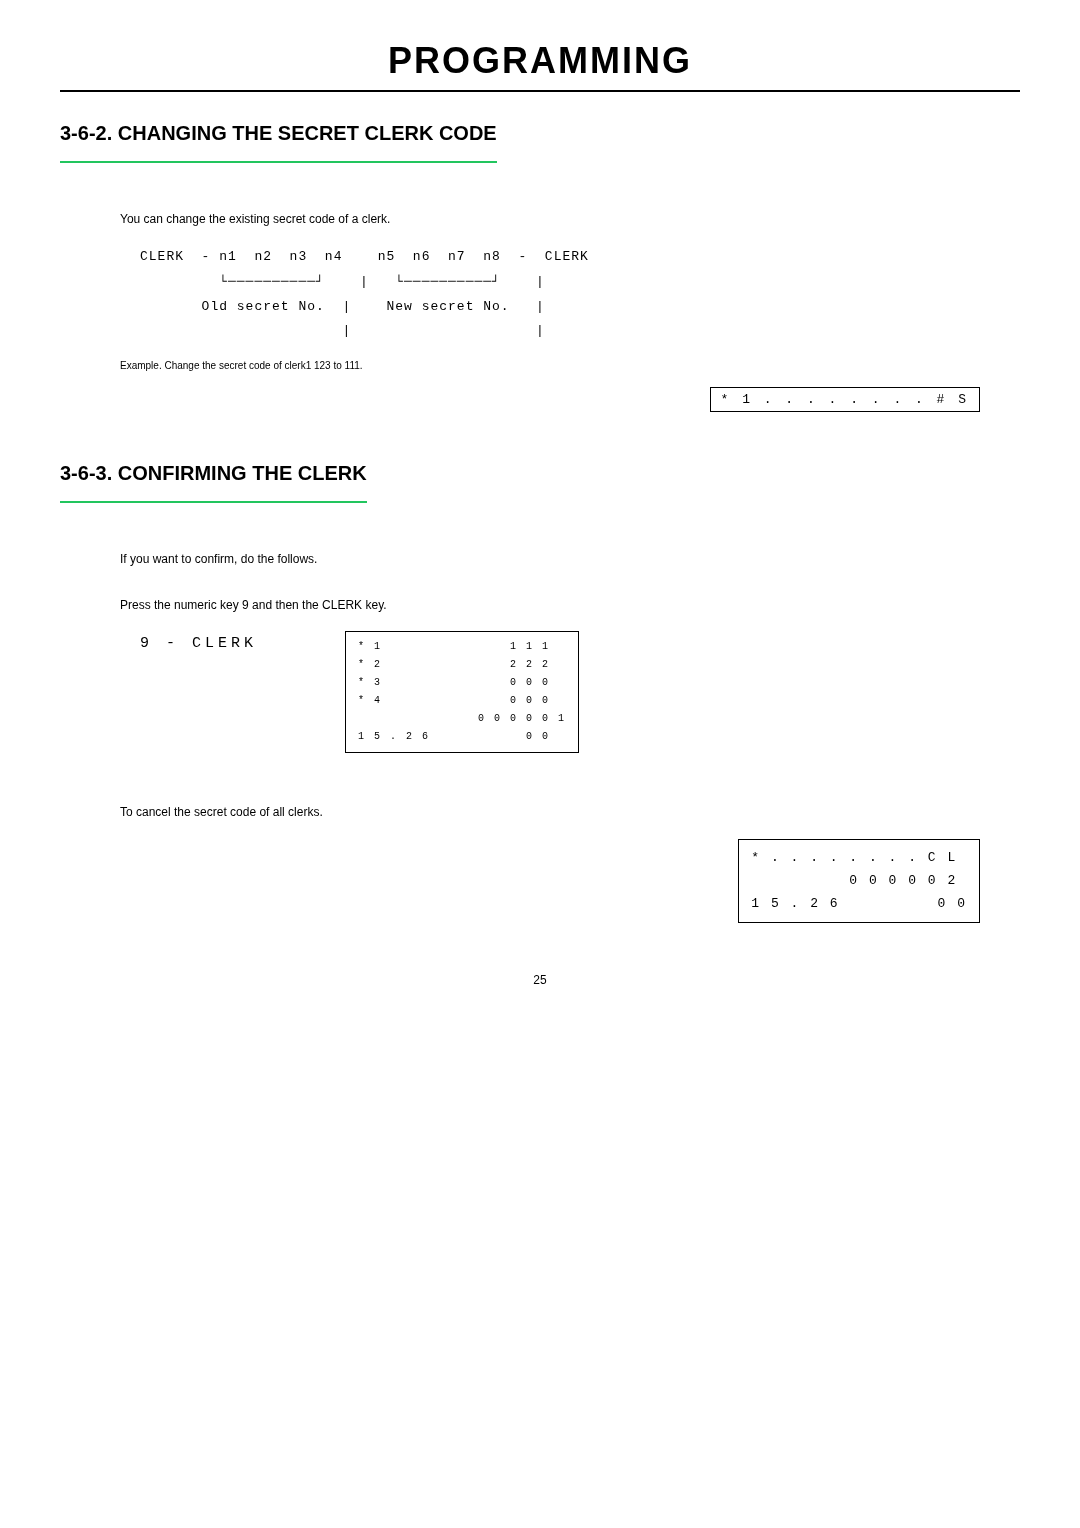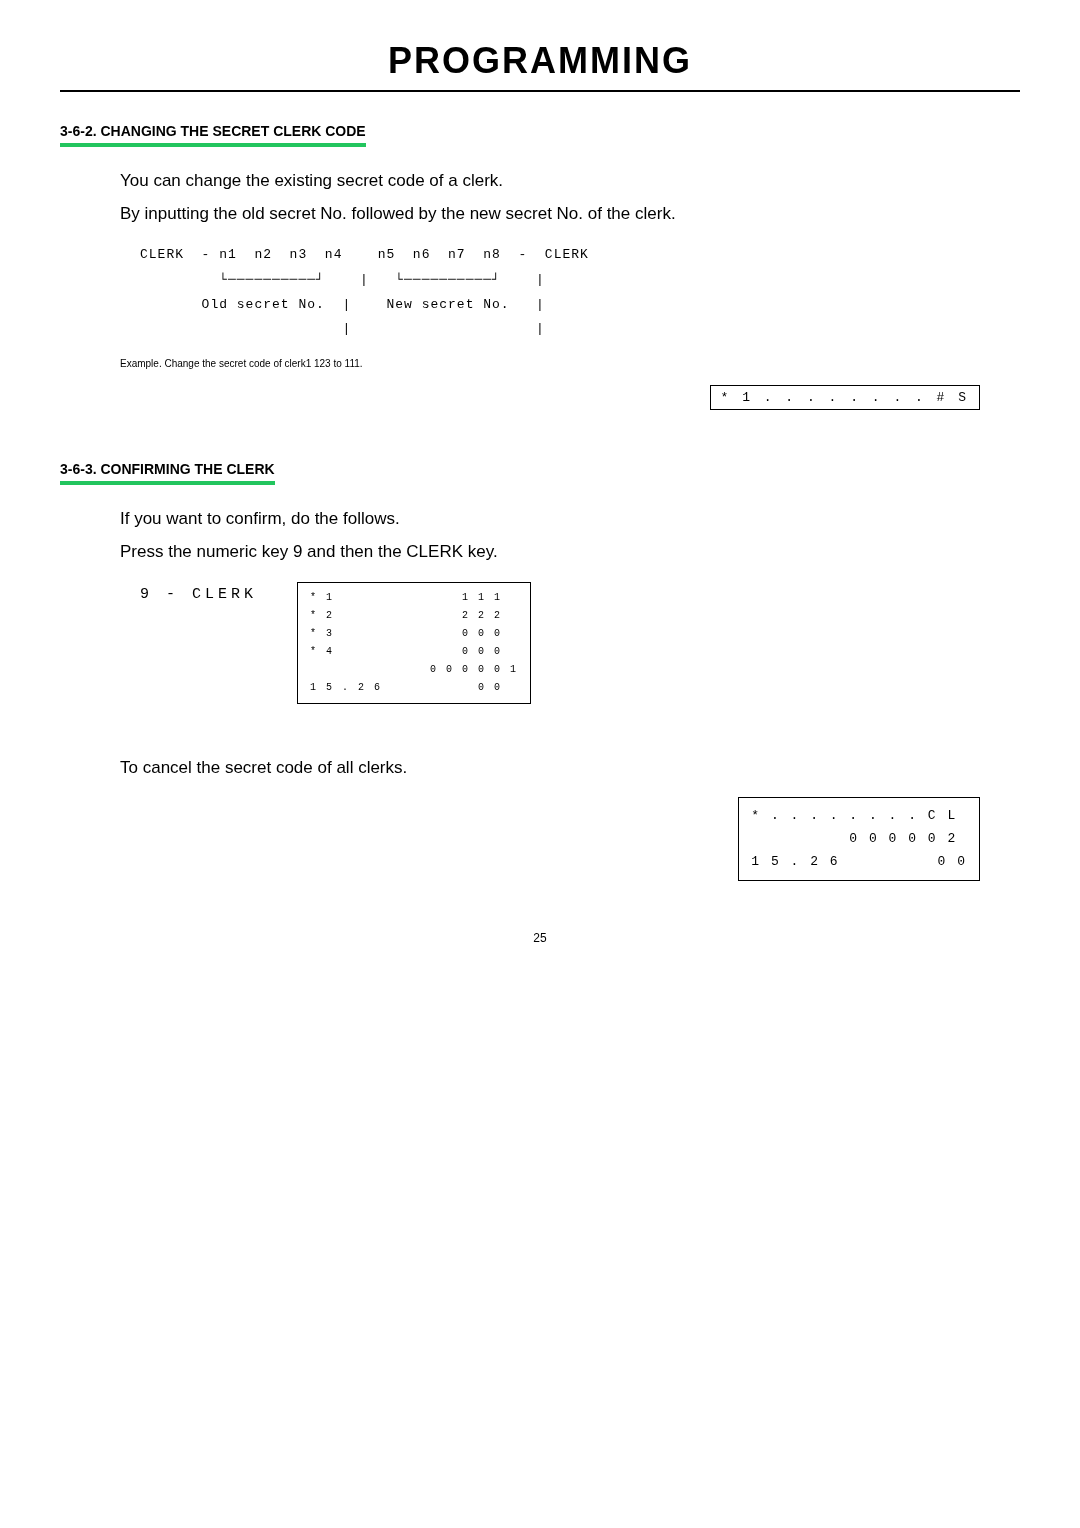--- a/index.html
+++ b/index.html
@@ -33,36 +33,37 @@
       border: none;
       border-top: 2px solid #000;
       margin-bottom: 30px;
     }
 
     .section {
       margin-bottom: 50px;
     }
 
     .section-title {
-      font-size: 14px;
+      font-size: 20px;
       font-weight: bold;
       margin-bottom: 20px;
-      border-bottom: 4px solid #22c55e;
-      padding-bottom: 4px;
+      border-bottom: 2px solid #22c55e;
+      padding-bottom: 16px;
       display: inline-block;
     }
 
     .section-body {
       padding-left: 60px;
     }
 
     .section-text {
-      font-size: 17px;
+      font-size: 12px;
       margin-bottom: 6px;
       line-height: 1.6;
+      margin-top: 27px;
     }
 
     .diagram-line {
       white-space: pre;
       letter-spacing: 1px;
     }
 
     .example-text {
       font-size: 10px;
       margin: 16px 0;
@@ -89,21 +90,21 @@
 
     .clearfix::after {
       content: '';
       display: table;
       clear: both;
     }
 
     .confirm-layout {
       display: flex;
       align-items: flex-start;
-      gap: 40px;
+      gap: 88px;
       margin-top: 16px;
     }
 
     .confirm-sequence {
       font-family: 'Courier New', Courier, monospace;
       font-size: 15px;
       letter-spacing: 4px;
       padding-left: 20px;
       margin-top: 4px;
     }
@@ -150,21 +151,20 @@
 <div class="page-header">
   <span class="page-title">PROGRAMMING</span>
 </div>
 <hr class="header-divider">
 
 <div class="section">
   <div class="section-title">3-6-2. CHANGING THE SECRET CLERK CODE</div>
 
   <div class="section-body">
     <p class="section-text">You can change the existing secret code of a clerk.</p>
-    <p class="section-text">By inputting the old secret No. followed by the new secret No. of the clerk.</p>
 
     <div class="bracket-diagram">
       <div class="diagram-line">CLERK  - n1  n2  n3  n4    n5  n6  n7  n8  -  CLERK</div>
       <div class="diagram-line">         └──────────┘    |   └──────────┘    |</div>
       <div class="diagram-line">       Old secret No.  |    New secret No.   |</div>
       <div class="diagram-line">                       |                     |</div>
     </div>
 
     <p class="example-text">Example. Change the secret code of clerk1 123 to 111.</p>
 

